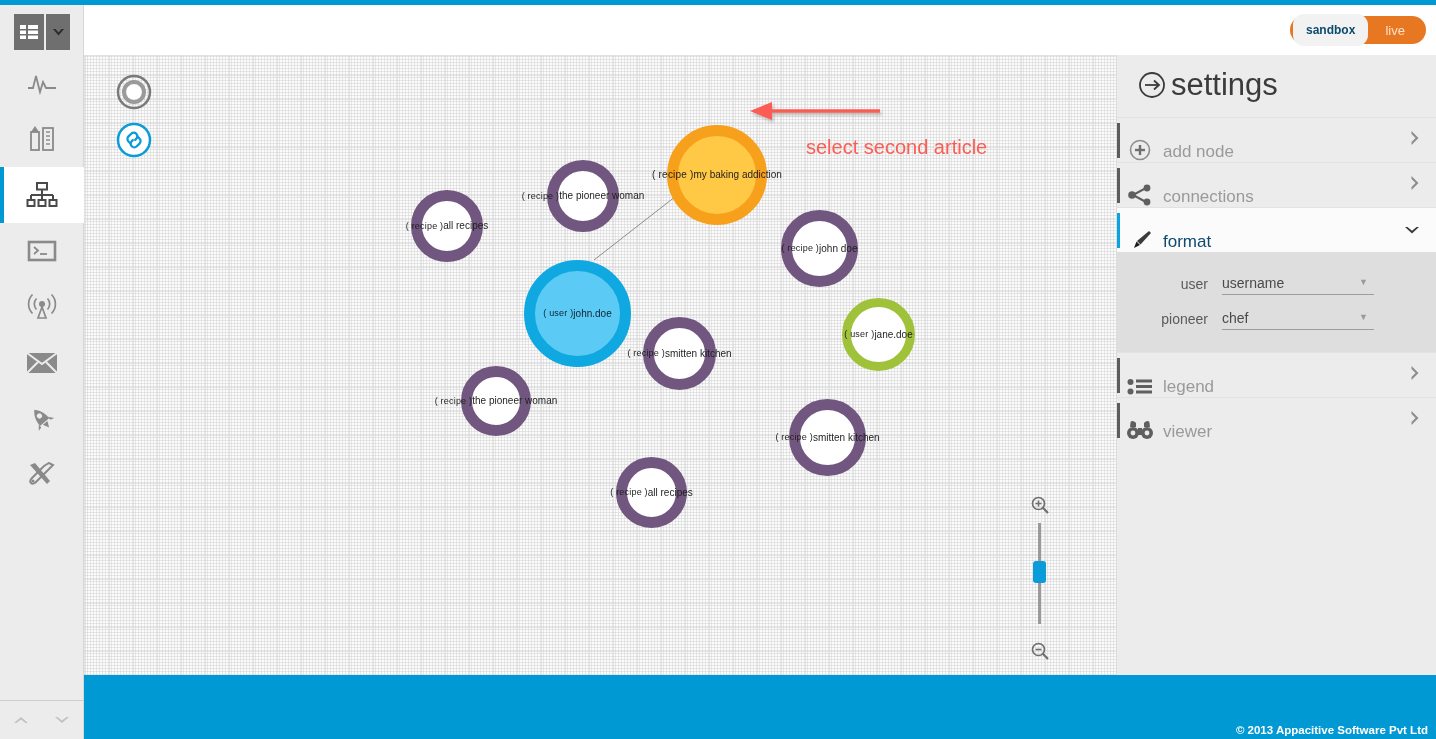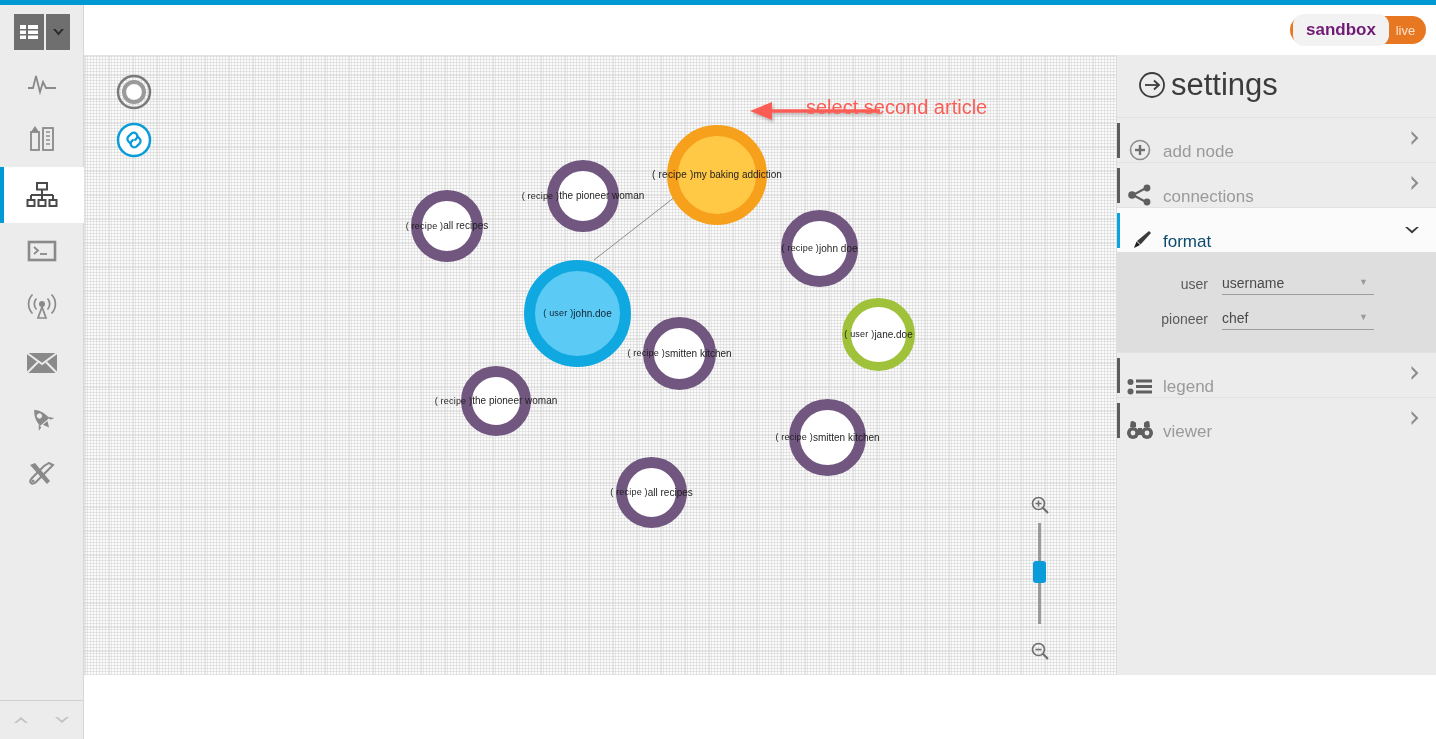--- a/index.html
+++ b/index.html
@@ -68,21 +68,21 @@
   .env-toggle {
     position: absolute; right: 10px; top: 11px;
     height: 28px; width: 136px;
     background: #e87722; border-radius: 14px;
     display: flex; align-items: center;
   }
   .env-toggle .pill {
     margin-left: 3px; height: 22px; padding: 16px 13px;
     background: #f2f2f2; border-radius: 11px;
     display: flex; align-items: center; justify-content: center;
-    color: #701a75; font-size: 17px; font-weight: bold;
+    color: #0c4a6e; font-size: 12px; font-weight: bold;
   }
   .env-toggle .lbl {
     flex: 1; text-align: center; color: #ffe2cb; font-size: 13px;
     padding-right: 4px;
   }
 
   
   .canvas {
     position: absolute; left: 84px; top: 55px;
     width: 1032px; height: 620px;
@@ -117,21 +117,21 @@
   }
   .node.recipe-orange {
     background: #ffc845; border: 11px solid #f7a01c;
   }
   .node.recipe-orange .ntype, .node.recipe-orange .nname { font-size: 10px; }
 
   .edge { position: absolute; pointer-events: none; }
 
   
   .anno-text {
-    position: absolute; color: #fb5d55; font-size: 20px; white-space: nowrap;
+    position: absolute; color: #fb5d55; font-size: 20px; white-space: nowrap; margin-top: 40px;
   }
 
   
   .zoomctl { position: absolute; }
   .zoom-track {
     position: absolute; width: 3px; background: #9a9a9a;
   }
   .zoom-thumb {
     position: absolute; width: 13px; height: 22px;
     background: #0a9cd8; border-radius: 3px; cursor: pointer;
@@ -548,14 +548,17 @@
       </span>
       <span class="txt">viewer</span>
       <span class="chev">
         <svg width="10" height="16" viewBox="0 0 10 16">
           <path d="M1.5 1 L8.5 8 L1.5 15 L1.5 12 L5.5 8 L1.5 4 Z" fill="#8d8d8d"></path>
         </svg>
       </span>
     </div>
   </div>
 
+  <div class="footer">
+    <div class="copy">© 2013 Appacitive Software Pvt Ltd</div>
+  </div>
 
 </div>
 
 </body></html>

